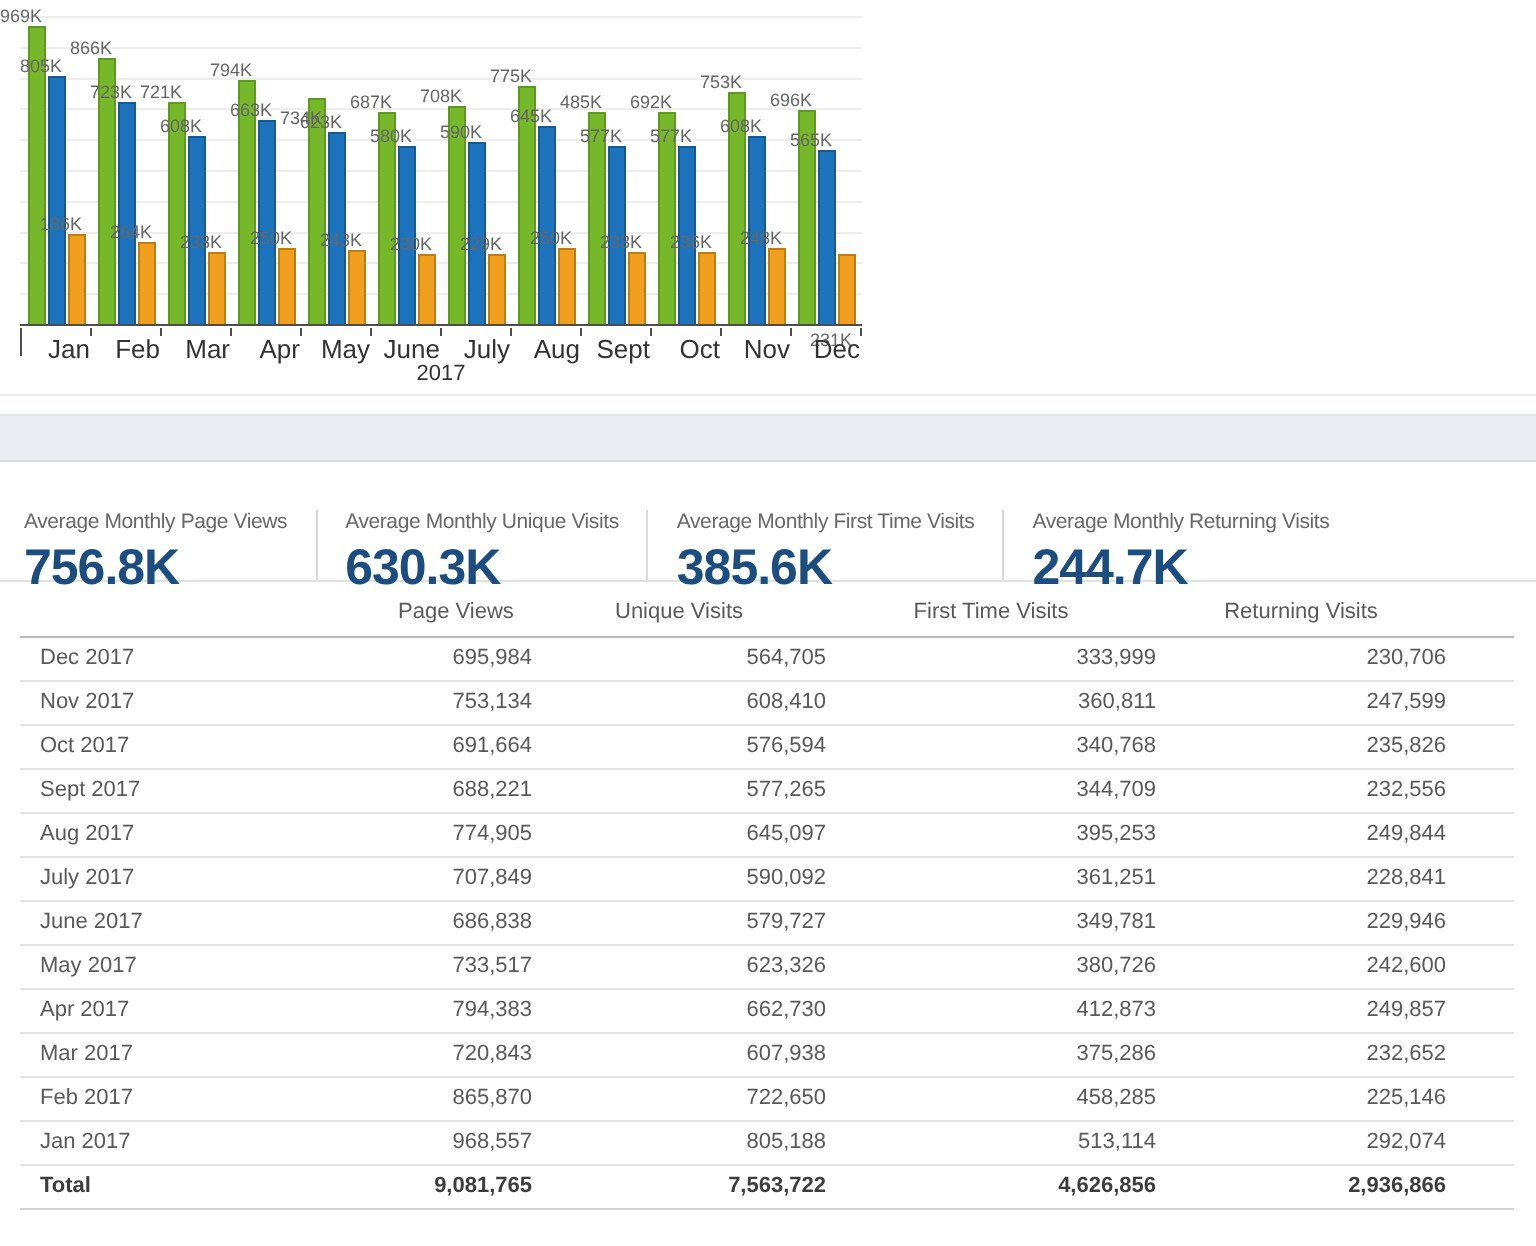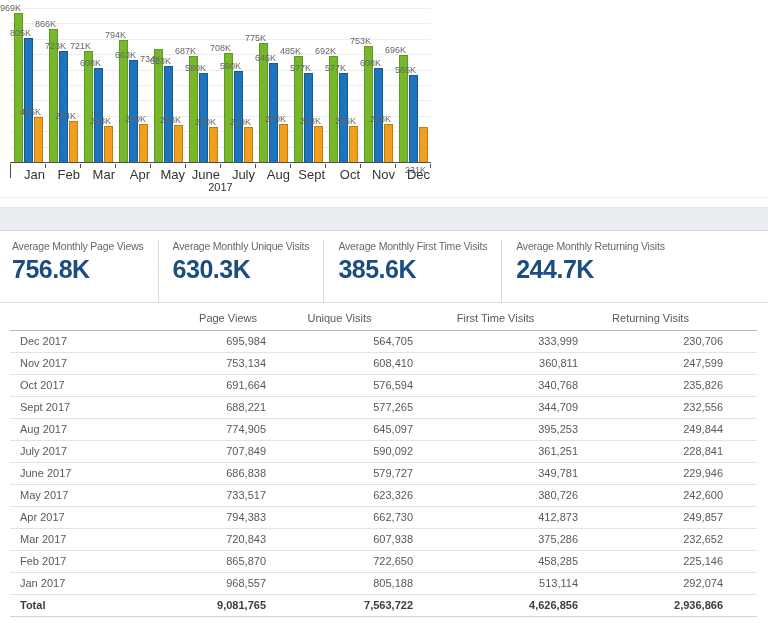--- a/index.html
+++ b/index.html
@@ -18,21 +18,21 @@
   .tick { position:absolute; top:164px; width:1px; background:#4d4d4d; }
   .month-label { position:absolute; top:167px; width:35px; text-align:right; font-size:13px; color:#333; }
   .year-label { position:absolute; top:181px; left:10px; width:421px; text-align:center;
                 font-size:11px; color:#333; }
 
   
   .spacer { height:10px; border-top:1px solid #ececec; }
   .band { height:24px; background:#e9edf2; border-top:1px solid #e2e5e9; border-bottom:1px solid #d6dbe1; }
 
   
-  .cards { display:flex; height:72px; border-bottom:1px solid #e0e0e0; padding-top:9px; }
+  .cards { display:flex; height:60px; border-bottom:1px solid #e0e0e0; padding-top:24px; }
   .card { padding:0 14px; }
   .card:first-child { padding-left:12px; flex:0 0 140px; }
   .card.c2 { flex:0 0 160px; }
   .card.c3 { flex:0 0 172px; }
   .card.c4 { flex:1 1 auto; }
   .card + .card { border-left:1px solid #d9d9d9; }
   .card-label { font-size:10.5px; letter-spacing:-0.2px; color:#686868; margin-bottom:3px; white-space:nowrap; }
   .card-value { font-size:25px; font-weight:bold; color:#1c4d80; letter-spacing:-0.5px; }
 
   
@@ -48,21 +48,21 @@
 
 <div class="page">
 
   <section class="chart-section">
     <div class="plot" id="plot">
         <div class="bar" style="left: 4px; height: 149px; background: rgb(118, 184, 42); border-top: 1px solid rgb(93, 154, 31); border-right: 1px solid rgb(93, 154, 31); border-left: 1px solid rgb(93, 154, 31); border-image: initial; border-bottom: none;"></div>
         <div class="bar-label" style="left: -13.5px; top: 3px;">969K</div>
         <div class="bar" style="left: 14px; height: 124px; background: rgb(29, 116, 189); border-top: 1px solid rgb(22, 90, 148); border-right: 1px solid rgb(22, 90, 148); border-left: 1px solid rgb(22, 90, 148); border-image: initial; border-bottom: none;"></div>
         <div class="bar-label" style="left: -3.5px; top: 28px;">805K</div>
         <div class="bar" style="left: 24px; height: 45px; background: rgb(240, 160, 30); border-top: 1px solid rgb(192, 124, 14); border-right: 1px solid rgb(192, 124, 14); border-left: 1px solid rgb(192, 124, 14); border-image: initial; border-bottom: none;"></div>
-        <div class="bar-label" style="left: 6.5px; top: 107px;">446K</div>
+        <div class="bar-label" style="left: 6.5px; top: 107px;">186K</div>
         <div class="bar" style="left: 39px; height: 133px; background: rgb(118, 184, 42); border-top: 1px solid rgb(93, 154, 31); border-right: 1px solid rgb(93, 154, 31); border-left: 1px solid rgb(93, 154, 31); border-image: initial; border-bottom: none;"></div>
         <div class="bar-label" style="left: 21.5px; top: 19px;">866K</div>
         <div class="bar" style="left: 49px; height: 111px; background: rgb(29, 116, 189); border-top: 1px solid rgb(22, 90, 148); border-right: 1px solid rgb(22, 90, 148); border-left: 1px solid rgb(22, 90, 148); border-image: initial; border-bottom: none;"></div>
         <div class="bar-label" style="left: 31.5px; top: 41px;">723K</div>
         <div class="bar" style="left: 59px; height: 41px; background: rgb(240, 160, 30); border-top: 1px solid rgb(192, 124, 14); border-right: 1px solid rgb(192, 124, 14); border-left: 1px solid rgb(192, 124, 14); border-image: initial; border-bottom: none;"></div>
         <div class="bar-label" style="left: 41.5px; top: 111px;">264K</div>
         <div class="bar" style="left: 74px; height: 111px; background: rgb(118, 184, 42); border-top: 1px solid rgb(93, 154, 31); border-right: 1px solid rgb(93, 154, 31); border-left: 1px solid rgb(93, 154, 31); border-image: initial; border-bottom: none;"></div>
         <div class="bar-label" style="left: 56.5px; top: 41px;">721K</div>
         <div class="bar" style="left: 84px; height: 94px; background: rgb(29, 116, 189); border-top: 1px solid rgb(22, 90, 148); border-right: 1px solid rgb(22, 90, 148); border-left: 1px solid rgb(22, 90, 148); border-image: initial; border-bottom: none;"></div>
         <div class="bar-label" style="left: 66.5px; top: 58px;">608K</div>

